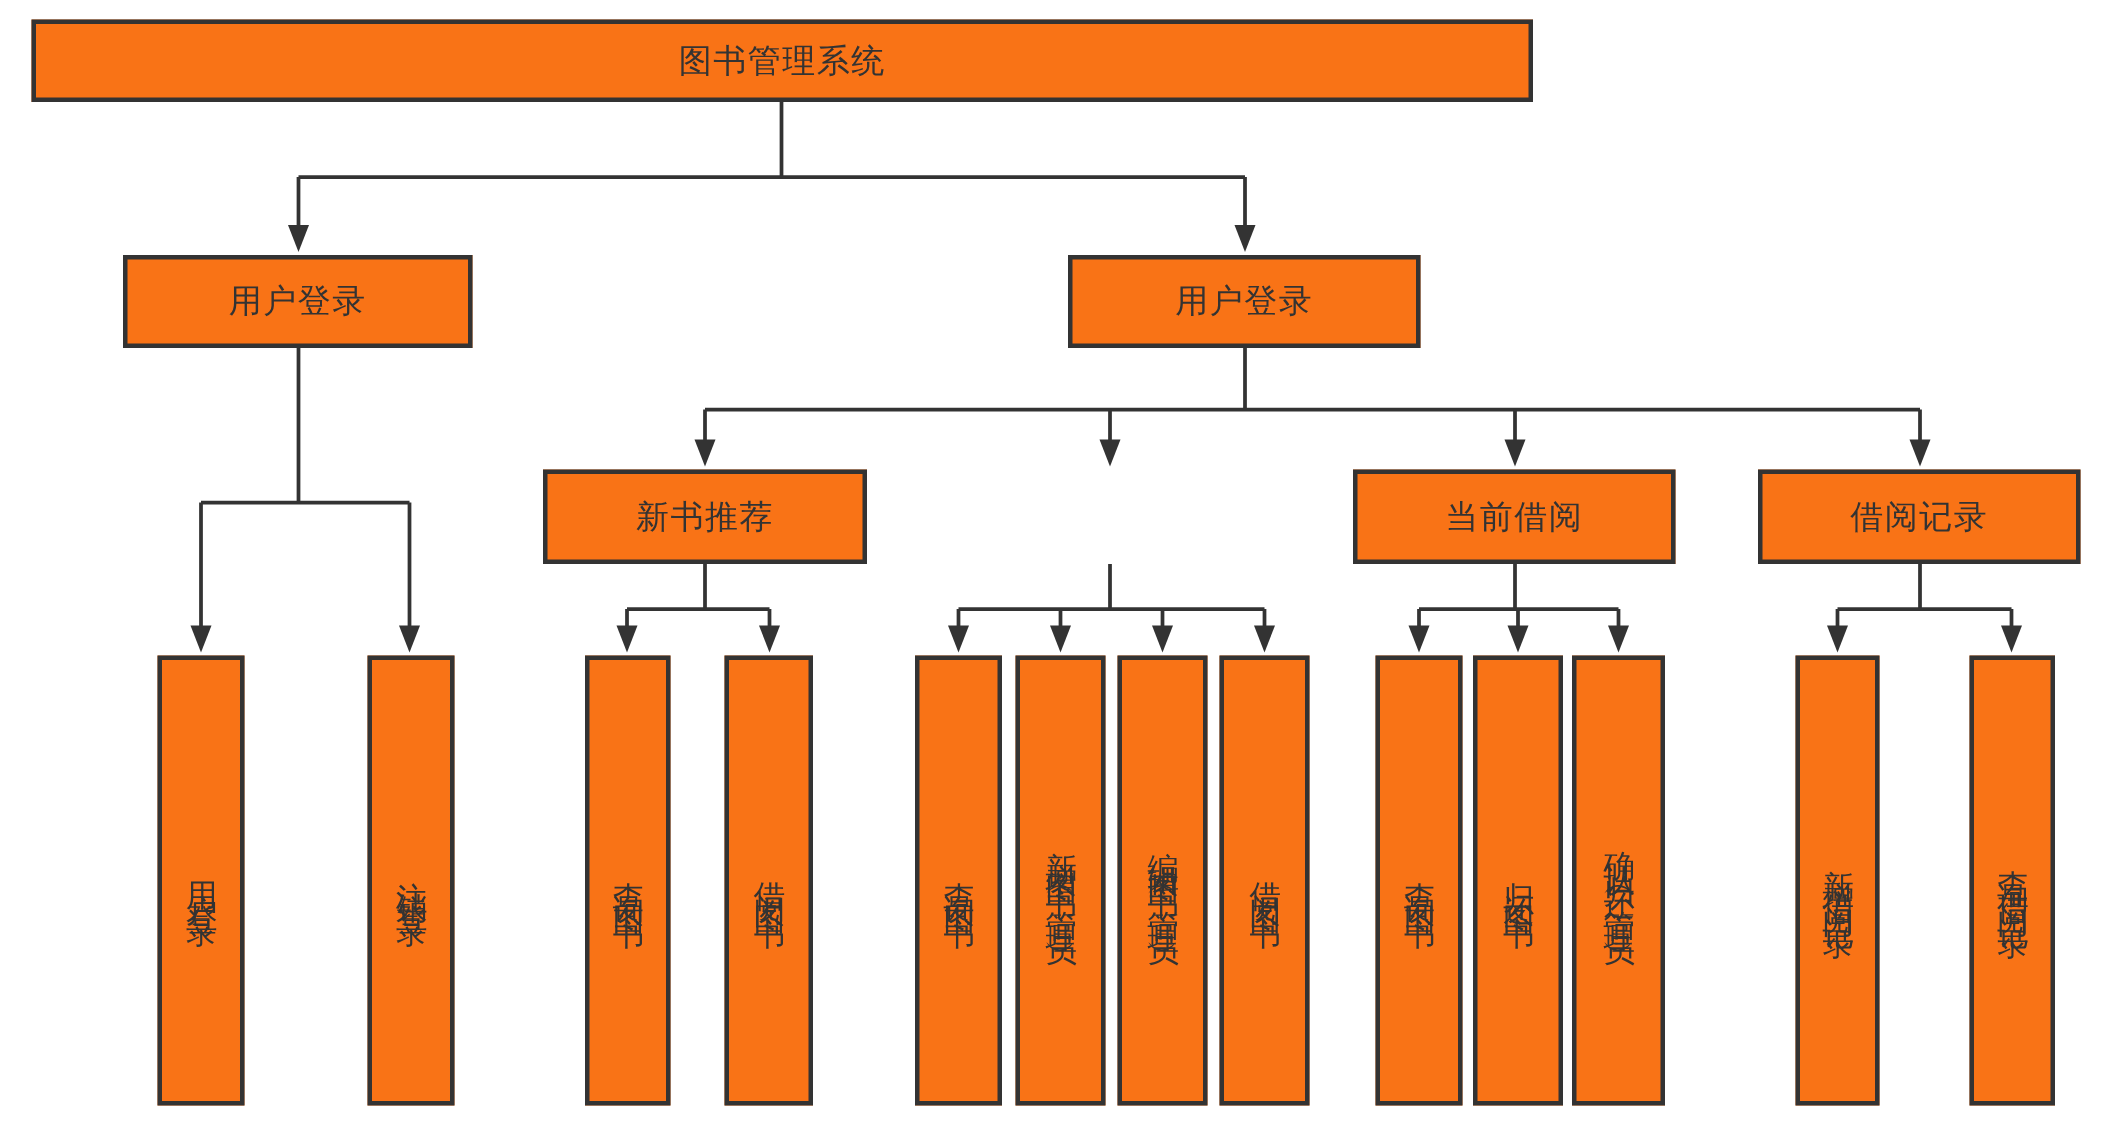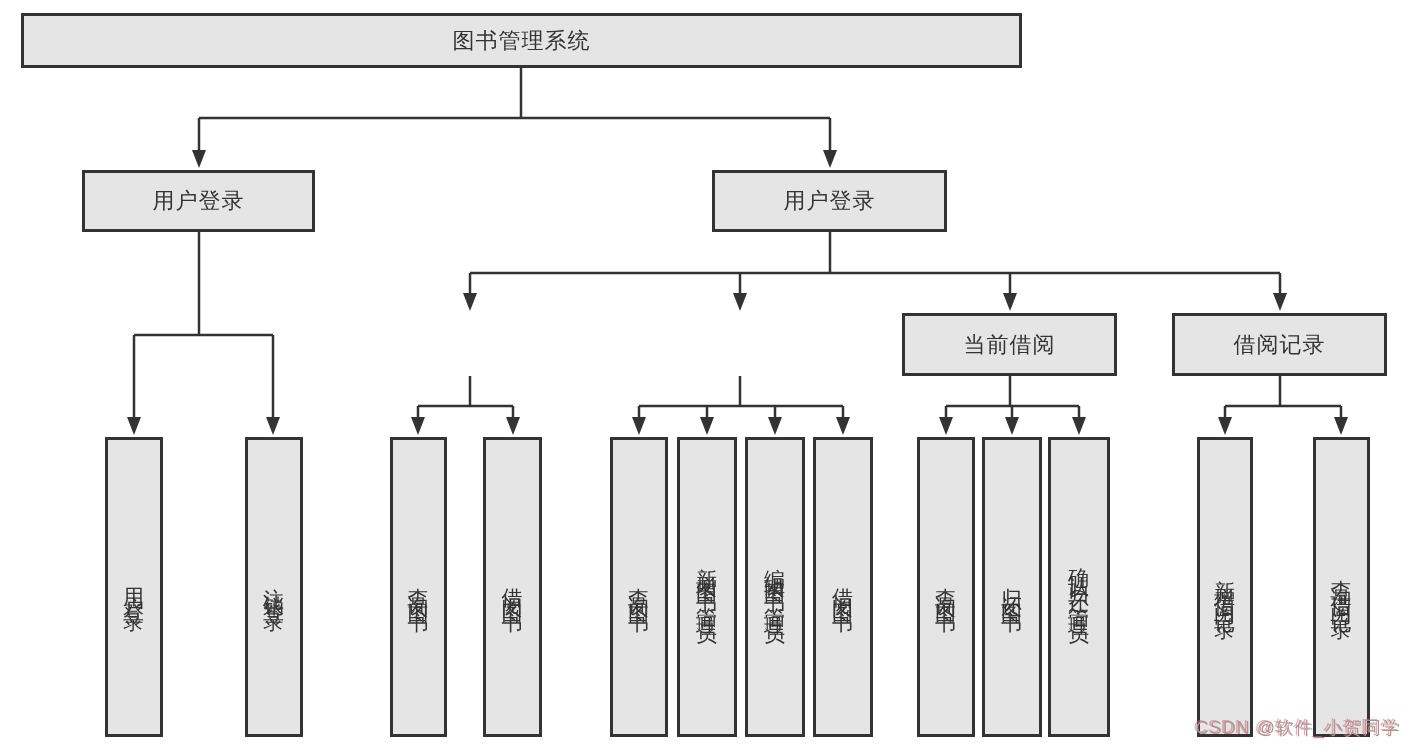--- a/index.html
+++ b/index.html
@@ -14,21 +14,21 @@
   .connectors {
     position: absolute;
     left: 0; top: 0;
     width: 1405px; height: 747px;
     pointer-events: none;
   }
   .node {
     position: absolute;
     box-sizing: border-box;
     border: 3px solid #333333;
-    background: #e5e5e5;
+    background: #f97316;
     color: #333333;
     display: flex;
     align-items: center;
     justify-content: center;
     text-align: center;
   }
   .node.h {
     font-size: 22px;
     letter-spacing: 1px;
     white-space: nowrap;
@@ -109,20 +109,21 @@
       <polygon points="1218,417 1232,417 1225,435" fill="#333333"></polygon>
       <line x1="1341" y1="406" x2="1341" y2="421" stroke="#333333" stroke-width="2.5"></line>
       <polygon points="1334,417 1348,417 1341,435" fill="#333333"></polygon>
     </svg>
 
   <div class="node h" style="left:21px; top:13px; width:1001px; height:55px;">图书管理系统</div>
 
   <div class="node h" style="left:82px; top:170px; width:233px; height:62px;">用户登录</div>
   <div class="node h" style="left:712px; top:170px; width:235px; height:62px;">用户登录</div>
 
+  <div class="node h" style="left:362px; top:313px; width:216px; height:63px;">新书推荐</div>
   <div class="node h" style="left:902px; top:313px; width:215px; height:63px;">当前借阅</div>
   <div class="node h" style="left:1172px; top:313px; width:215px; height:63px;">借阅记录</div>
 
   <div class="node v" style="left:105px; top:437px; width:58px; height:300px;">用户登录</div>
   <div class="node v" style="left:245px; top:437px; width:58px; height:300px;">注销登录</div>
 
   <div class="node v" style="left:390px; top:437px; width:57px; height:300px;">查询图书</div>
   <div class="node v" style="left:483px; top:437px; width:59px; height:300px;">借阅图书</div>
 
   <div class="node v" style="left:610px; top:437px; width:58px; height:300px;">查询图书</div>
@@ -130,15 +131,14 @@
   <div class="node v" style="left:745px; top:437px; width:60px; height:300px;">编辑图书（管理员）</div>
   <div class="node v" style="left:813px; top:437px; width:60px; height:300px;">借阅图书</div>
 
   <div class="node v" style="left:917px; top:437px; width:58px; height:300px;">查询图书</div>
   <div class="node v" style="left:982px; top:437px; width:60px; height:300px;">归还图书</div>
   <div class="node v" style="left:1048px; top:437px; width:62px; height:300px;">确认归还（管理员）</div>
 
   <div class="node v" style="left:1197px; top:437px; width:56px; height:300px;">新增借阅记录</div>
   <div class="node v" style="left:1313px; top:437px; width:57px; height:300px;">查询借阅记录</div>
 
-  <div class="watermark">CSDN @软件_小贺同学</div>
 
 </div>
 
 </body></html>

